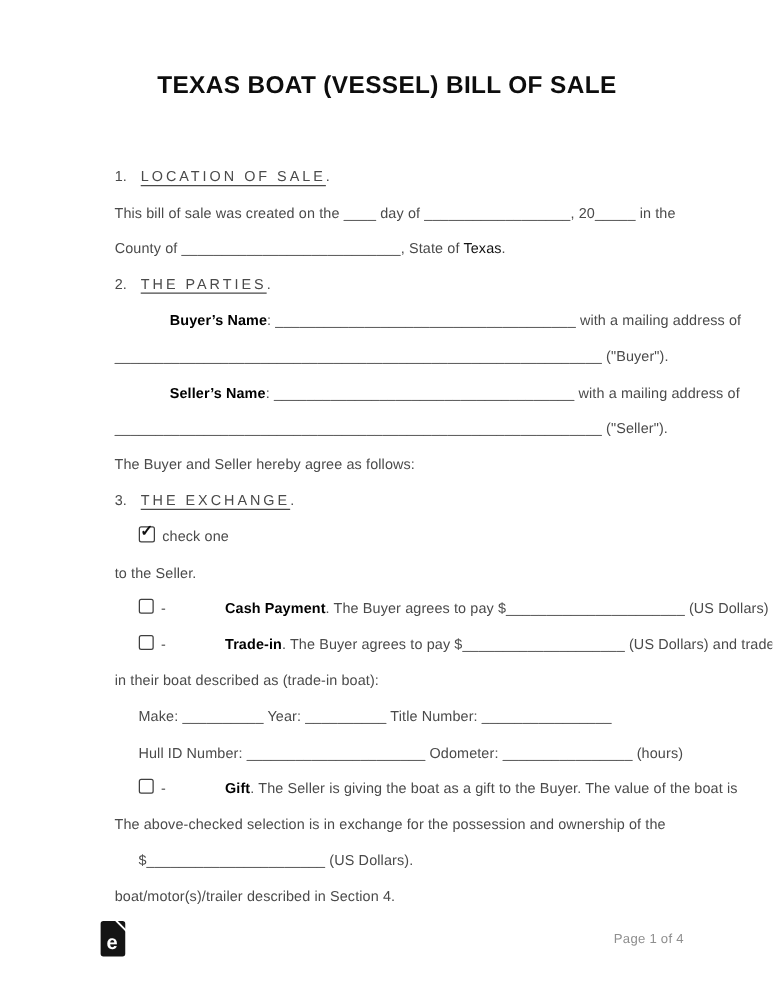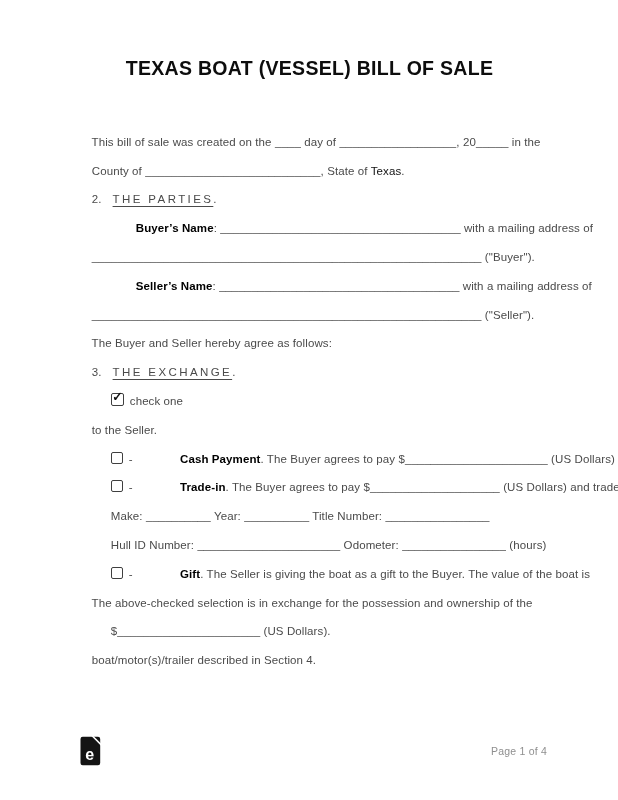--- a/index.html
+++ b/index.html
@@ -82,20 +82,23 @@
 </style>
 </head>
 <body>
 
 <main class="page">
 
   <h1 class="title">TEXAS BOAT (VESSEL) BILL OF SALE</h1>
 
   <div class="content">
 
+    <div class="row">
+      <span class="h-num">1.</span><span class="h-text">LOCATION OF SALE</span><span>.</span>
+    </div>
 
     <div class="row">
       <span>This bill of sale was created on the </span><span class="blank">____</span><span> day of </span><span class="blank">__________________</span><span>, 20</span><span class="blank">_____</span><span> in the</span>
     </div>
 
     <div class="row">
       <span>County of </span><span class="blank">___________________________</span><span>, State of </span><span class="dark">Texas</span><span>.</span>
     </div>
 
     <div class="row">
@@ -135,20 +138,23 @@
     </div>
 
     <div class="row indent">
       <span class="checkbox"></span><span>- </span><span class="bold">Cash Payment</span><span>. The Buyer agrees to pay $</span><span class="blank">______________________</span><span> (US Dollars)</span>
     </div>
 
     <div class="row indent">
       <span class="checkbox"></span><span>- </span><span class="bold">Trade-in</span><span>. The Buyer agrees to pay $</span><span class="blank">____________________</span><span> (US Dollars) and trade-</span>
     </div>
 
+    <div class="row">
+      <span>in their boat described as (trade-in boat):</span>
+    </div>
 
     <div class="row indent">
       <span>Make: </span><span class="blank">__________</span><span> Year: </span><span class="blank">__________</span><span> Title Number: </span><span class="blank">________________</span>
     </div>
 
     <div class="row indent">
       <span>Hull ID Number: </span><span class="blank">______________________</span><span> Odometer: </span><span class="blank">________________</span><span> (hours)</span>
     </div>
 
     <div class="row indent">

